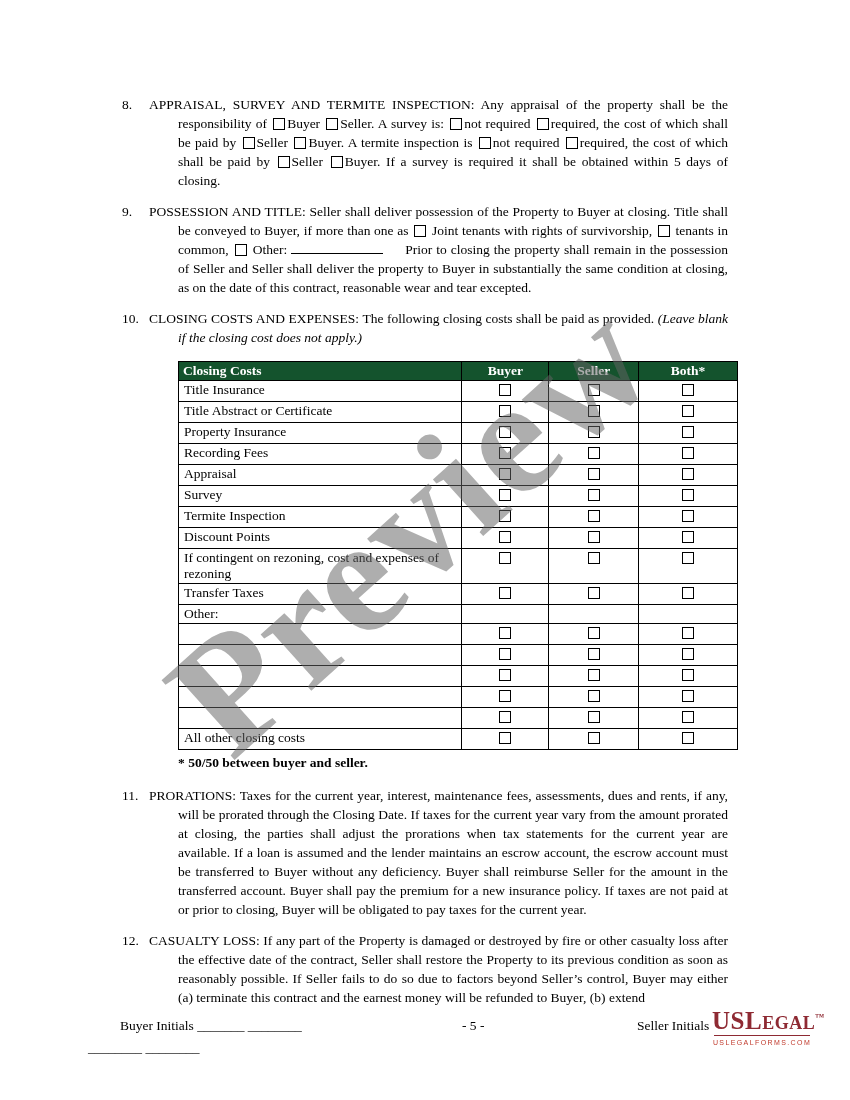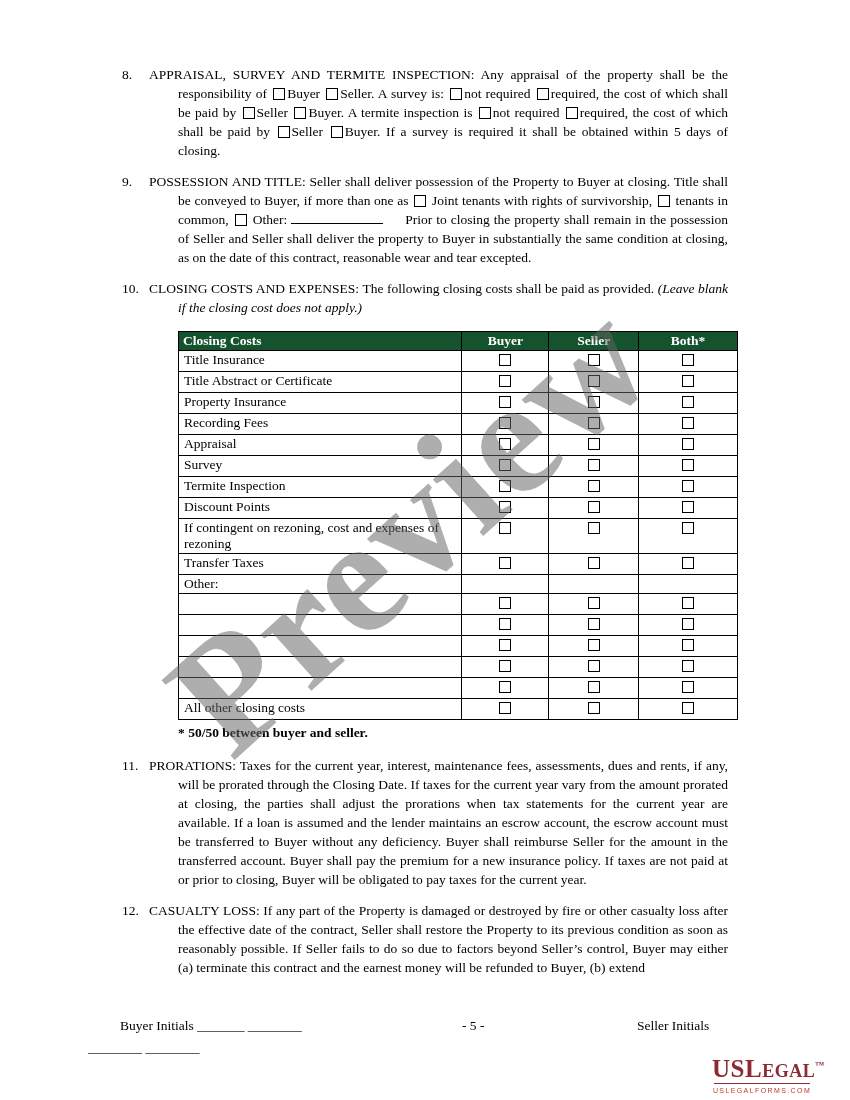--- a/index.html
+++ b/index.html
@@ -1,21 +1,21 @@
 <!DOCTYPE html>
 <html><head>
 <meta charset="utf-8">
 <style>
   * { margin:0; padding:0; box-sizing:border-box; }
   html,body { background:#fff; }
   body {
     width:850px; height:1100px; position:relative; overflow:hidden;
     font-family:"Liberation Serif", serif; font-size:13.5px; color:#000;
   }
-  .content { padding:65px 122px 0 122px; position:relative; z-index:1; }
+  .content { padding:95px 122px 0 122px; position:relative; z-index:1; }
   .para {
     text-align:justify; line-height:19px;
     padding-left:56px; text-indent:-56px;
     margin-bottom:12px;
   }
   .num { display:inline-block; width:27px; text-indent:0; }
   .cb {
     display:inline-block; width:12px; height:12px;
     border:1.3px solid #000; background:#fff;
     vertical-align:-2px; margin:0 2px;
@@ -54,21 +54,21 @@
     color:rgba(100,100,100,0.52);
     z-index:5; pointer-events:none; letter-spacing:2px;
   }
 
   
   .footer { position:absolute; left:0; top:1018px; width:850px; height:60px; z-index:1; }
   .f-buyer { position:absolute; left:120px; top:0; }
   .f-page  { position:absolute; left:462px; top:0; }
   .f-seller{ position:absolute; left:637px; top:0; }
   .f-extra { position:absolute; left:88px; top:22px; }
-  .logo { position:absolute; right:38px; top:-14px; width:100px; text-align:center;margin-top:48px; }
+  .logo { position:absolute; right:38px; top:-14px; width:100px; text-align:center; }
   .logo-main {
     font-variant:small-caps; font-weight:bold; font-size:25px;
     color:#8e2a33; line-height:26px; letter-spacing:0.5px;
   }
   .logo-main .tm { font-size:9px; vertical-align:super; font-variant:normal; letter-spacing:0; }
   .logo-rule { border-bottom:1.5px solid #8e2a33; margin:1px 2px 3px 2px; }
   .logo-tag { font-size:7px; letter-spacing:1.4px; color:#c0392b; font-family:"Liberation Sans", sans-serif; }
 </style>
 </head>
 <body>

